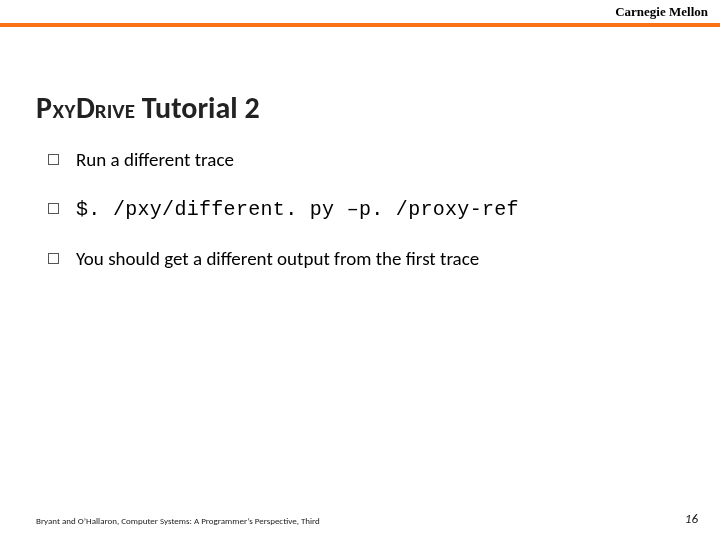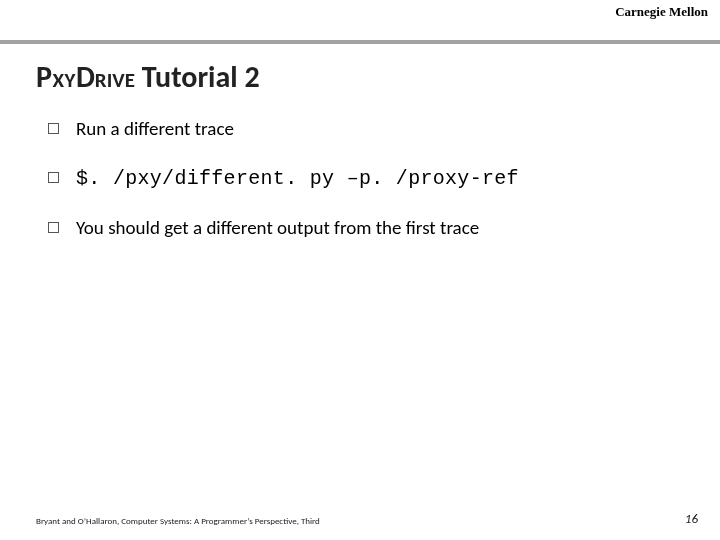--- a/index.html
+++ b/index.html
@@ -1,40 +1,41 @@
 <!DOCTYPE html>
 <html><head>
 <meta charset="utf-8">
 <style>
   * { box-sizing: border-box; margin: 0; padding: 0; }
   html, body { width: 720px; height: 540px; overflow: hidden; }
   body { font-family: Calibri, "Segoe UI", Arial, sans-serif; background: #fff; color: #000; }
 
   .header-bar {
-    height: 44px;
-    border-bottom: 4px solid #a3a3a3;
+    height: 27px;
+    border-bottom: 4px solid #f97316;
     position: relative;
     text-align: right;
   }
   .header-brand {
     position: absolute;
     right: 12px;
     top: 4px;
     font-family: "Times New Roman", serif;
     font-weight: bold;
     font-size: 13px;
     color: #000;
   }
 
   .slide-title {
     padding: 14px 0 10px 36px;
     font-size: 30px;
     font-weight: bold;
     color: #222;
     font-family: Calibri, Arial, sans-serif;
+    margin-top: 48px;
   }
   .slide-title .sc { font-variant: small-caps; }
   .slide-title .sc-part1 { letter-spacing: 0.5px; }
 
   ul.bullets {
     list-style: none;
     padding: 12px 48px 0 48px;
   }
   ul.bullets > li {
     position: relative;

